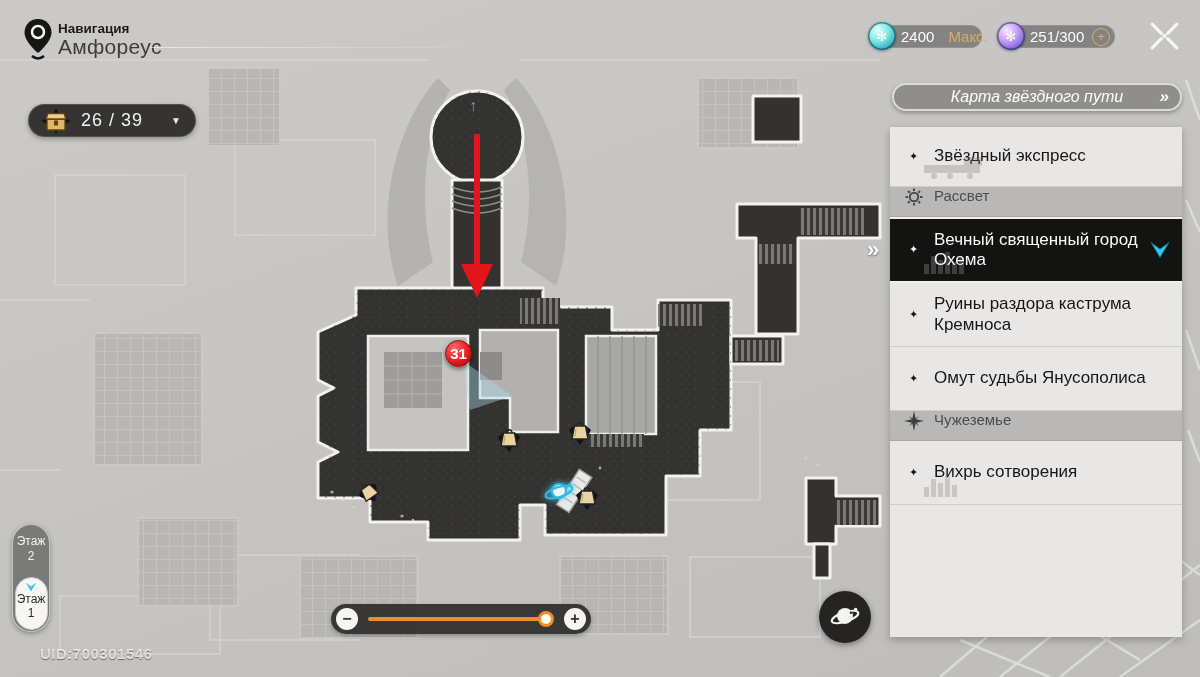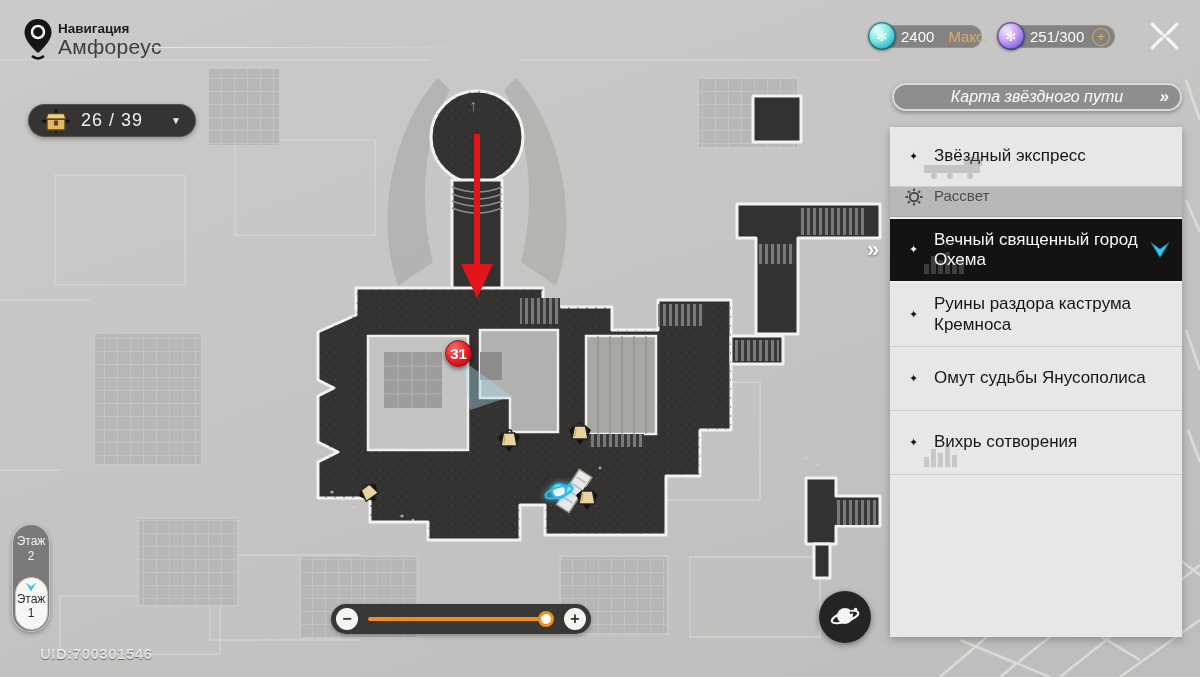--- a/index.html
+++ b/index.html
@@ -354,20 +354,27 @@
     <div class="s-item h4">
       <span class="star">✦</span>
       <span>Руины раздора каструма Кремноса</span>
     </div>
 
     <div class="s-item h4">
       <span class="star">✦</span>
       <span>Омут судьбы Янусополиса</span>
     </div>
 
+    <div class="s-header h2">
+      <svg width="20" height="20" viewBox="0 0 20 20">
+        <polygon points="10,0 11.8,8.2 20,10 11.8,11.8 10,20 8.2,11.8 0,10 8.2,8.2" fill="#3f3f3f"></polygon>
+        <polygon points="15.2,4.8 11.4,9.2 15.2,15.2 10.2,11.4 4.8,15.2 8.8,10.2 4.8,4.8 10,8.6" fill="#3f3f3f" opacity="0.8"></polygon>
+      </svg>
+      <span>Чужеземье</span>
+    </div>
 
     <div class="s-item h4">
       <svg class="sil" width="60" height="22" viewBox="0 0 60 22" opacity="0.25">
         <rect x="0" y="12" width="5" height="10" fill="#6c6b69"></rect>
           <rect x="7" y="4" width="5" height="18" fill="#6c6b69"></rect>
         <rect x="14" y="8" width="5" height="14" fill="#6c6b69"></rect>
           <rect x="21" y="1" width="5" height="21" fill="#6c6b69"></rect>
         <rect x="28" y="10" width="5" height="12" fill="#6c6b69"></rect>
       </svg>
       <span class="star">✦</span>

